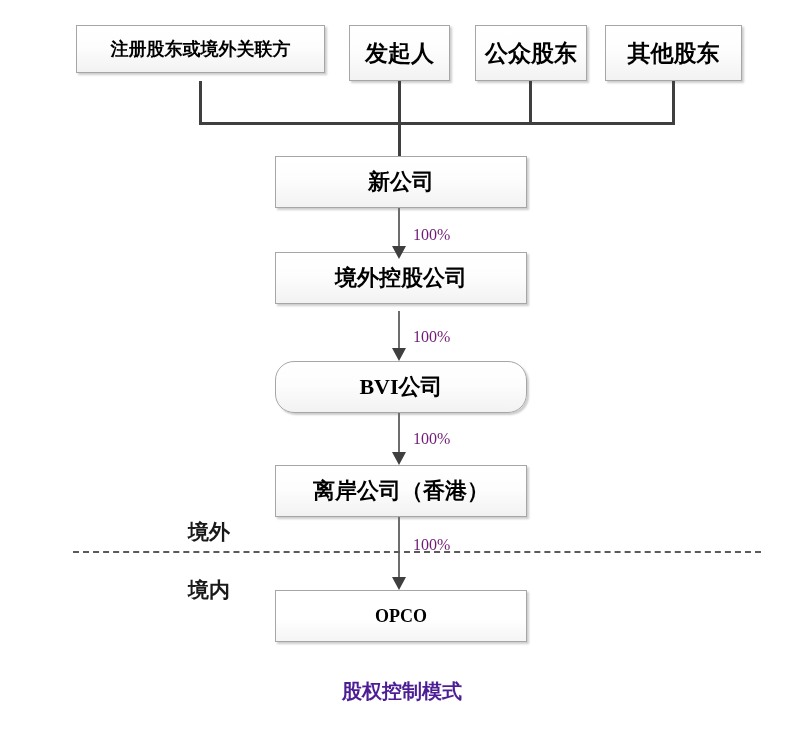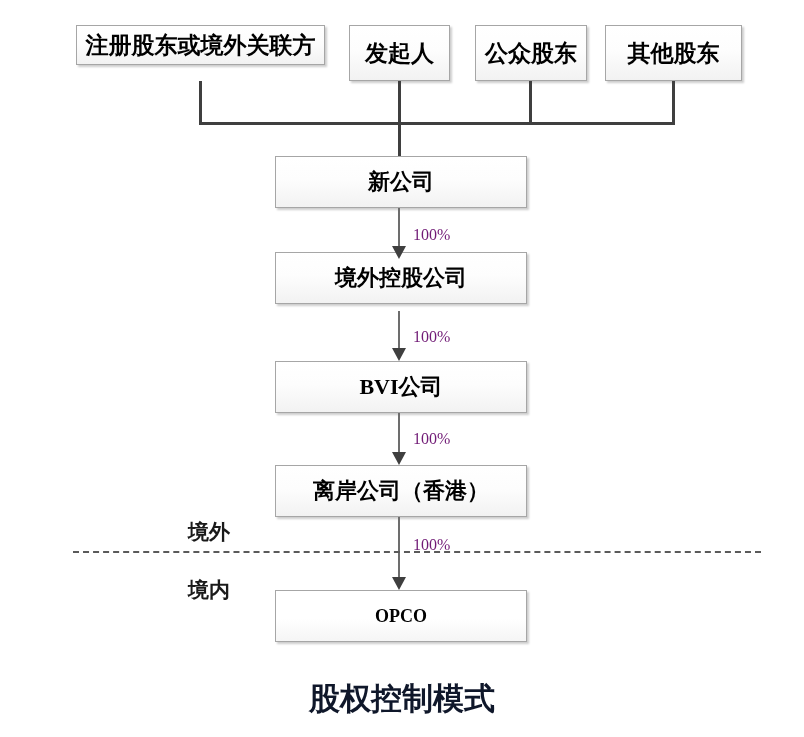--- a/index.html
+++ b/index.html
@@ -38,30 +38,30 @@
   .cn {
     font-family: "Liberation Serif", "DejaVu Serif", serif;
     font-weight: 700;
   }
   .lat {
     font-family: "Liberation Serif", "DejaVu Serif", serif;
     font-weight: 700;
   }
 
   
-  .top-1 { left: 76px;  top: 25px;  width: 249px; height: 40px; font-size: 23px; }
+  .top-1 { left: 76px;  top: 25px;  width: 249px; height: 48px; font-size: 18px; }
   .top-2 { left: 349px; top: 25px;  width: 101px; height: 56px; font-size: 23px; }
   .top-3 { left: 475px; top: 25px;  width: 112px; height: 56px; font-size: 23px; }
   .top-4 { left: 605px; top: 25px;  width: 137px; height: 56px; font-size: 23px; }
 
   
   .chain { left: 275px; width: 252px; height: 52px; font-size: 22px; }
   .c-new   { top: 156px; }
   .c-hold  { top: 252px; }
-  .c-bvi   { top: 361px; }
+  .c-bvi   { top: 361px; border-radius: 19px; }
   .c-hk    { top: 465px; }
   .c-opco  { top: 590px; font-size: 18px; }
 
   
   .vline {
     position: absolute;
     width: 3px;
     background: #3f3f3f;
   }
   .hline {
@@ -122,22 +122,22 @@
 
   
   .caption {
     position: absolute;
     left: 0;
     top: 678px;
     width: 804px;
     text-align: center;
     font-family: "Liberation Serif", "DejaVu Serif", serif;
     font-weight: 700;
-    font-size: 31px;
-    color: #0f172a;
+    font-size: 20px;
+    color: #4c1d95;
   }
 </style>
 </head>
 <body>
 
 <div id="canvas">
 
   <div class="node top-1 cn">注册股东或境外关联方</div>
   <div class="node top-2 cn">发起人</div>
   <div class="node top-3 cn">公众股东</div>

